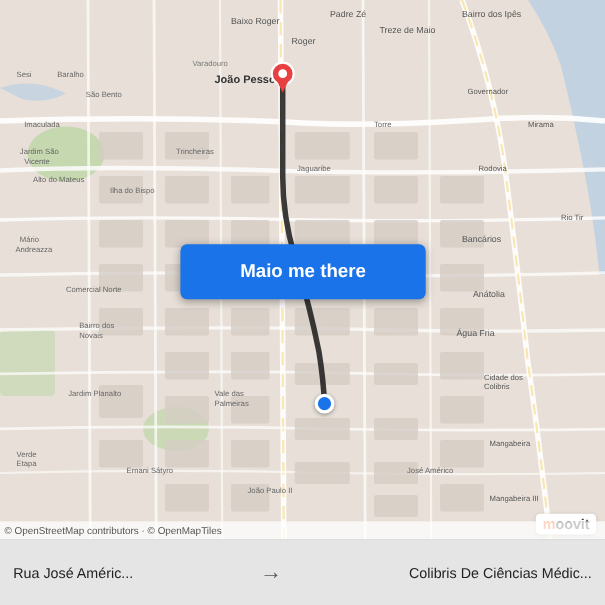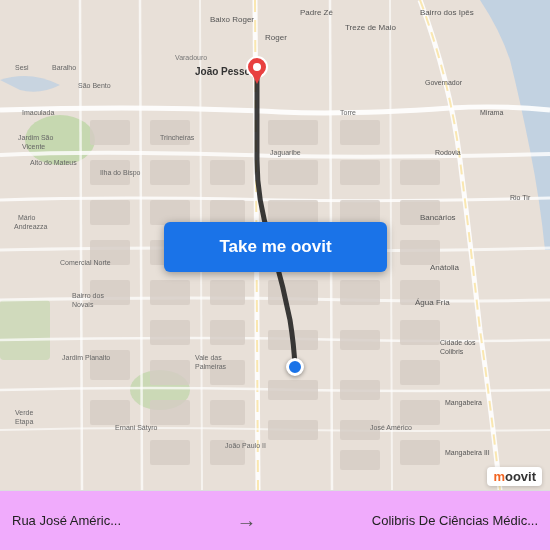--- a/index.html
+++ b/index.html
@@ -87,21 +87,21 @@
       display: flex;
       align-items: center;
       padding: 0 4px;
       z-index: 12;
     }
 
     
     #bottom-bar {
       width: 550px;
       height: 60px;
-      background: #f0abfc;
+      background: #e5e5e5;
       border-top: 1px solid #ddd;
       display: flex;
       align-items: center;
       justify-content: space-between;
       padding: 0 12px;
     }
 
     #route-from, #route-to {
       display: flex;
       flex-direction: column;
@@ -284,22 +284,25 @@
   <div id="origin-marker">
     <svg viewBox="0 0 22 28" xmlns="http://www.w3.org/2000/svg" width="22" height="28">
       <circle cx="11" cy="11" r="10" fill="#e84040" stroke="white" stroke-width="2"></circle>
       <polygon points="11,28 5,16 17,16" fill="#e84040"></polygon>
       <circle cx="11" cy="11" r="4" fill="white"></circle>
     </svg>
   </div>
 
   <div id="dest-marker"></div>
 
-  <button id="take-me-there-btn">Take me oovit</button>
-
+  <button id="take-me-there-btn">Maio me there</button>
+
+  <div id="attribution">
+    <span>© OpenStreetMap contributors · © OpenMapTiles</span>
+  </div>
 </div>
 
 <div id="moovit-logo">
   <span class="moovit-m">m</span><span class="moovit-rest">oovit</span>
 </div>
 
 <div id="bottom-bar">
   <div id="route-from">
     <span id="route-name-from">Rua José Améric...</span>
   </div>

